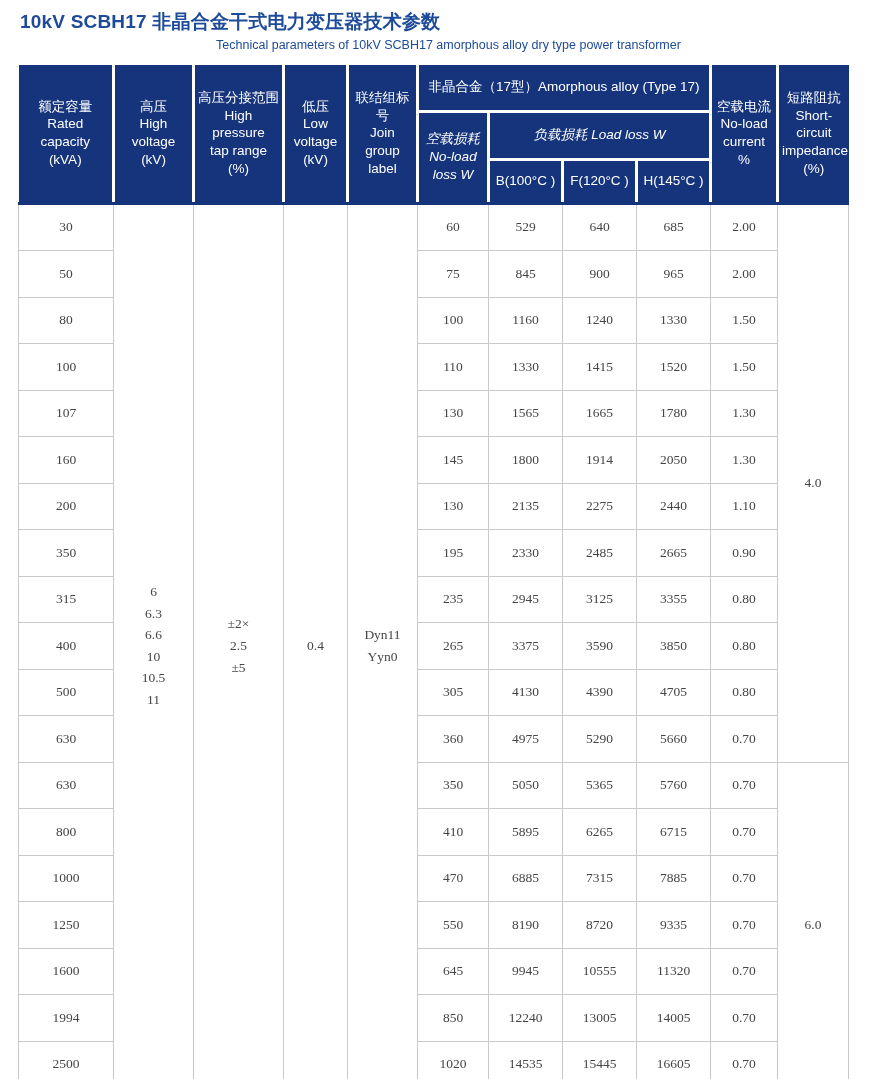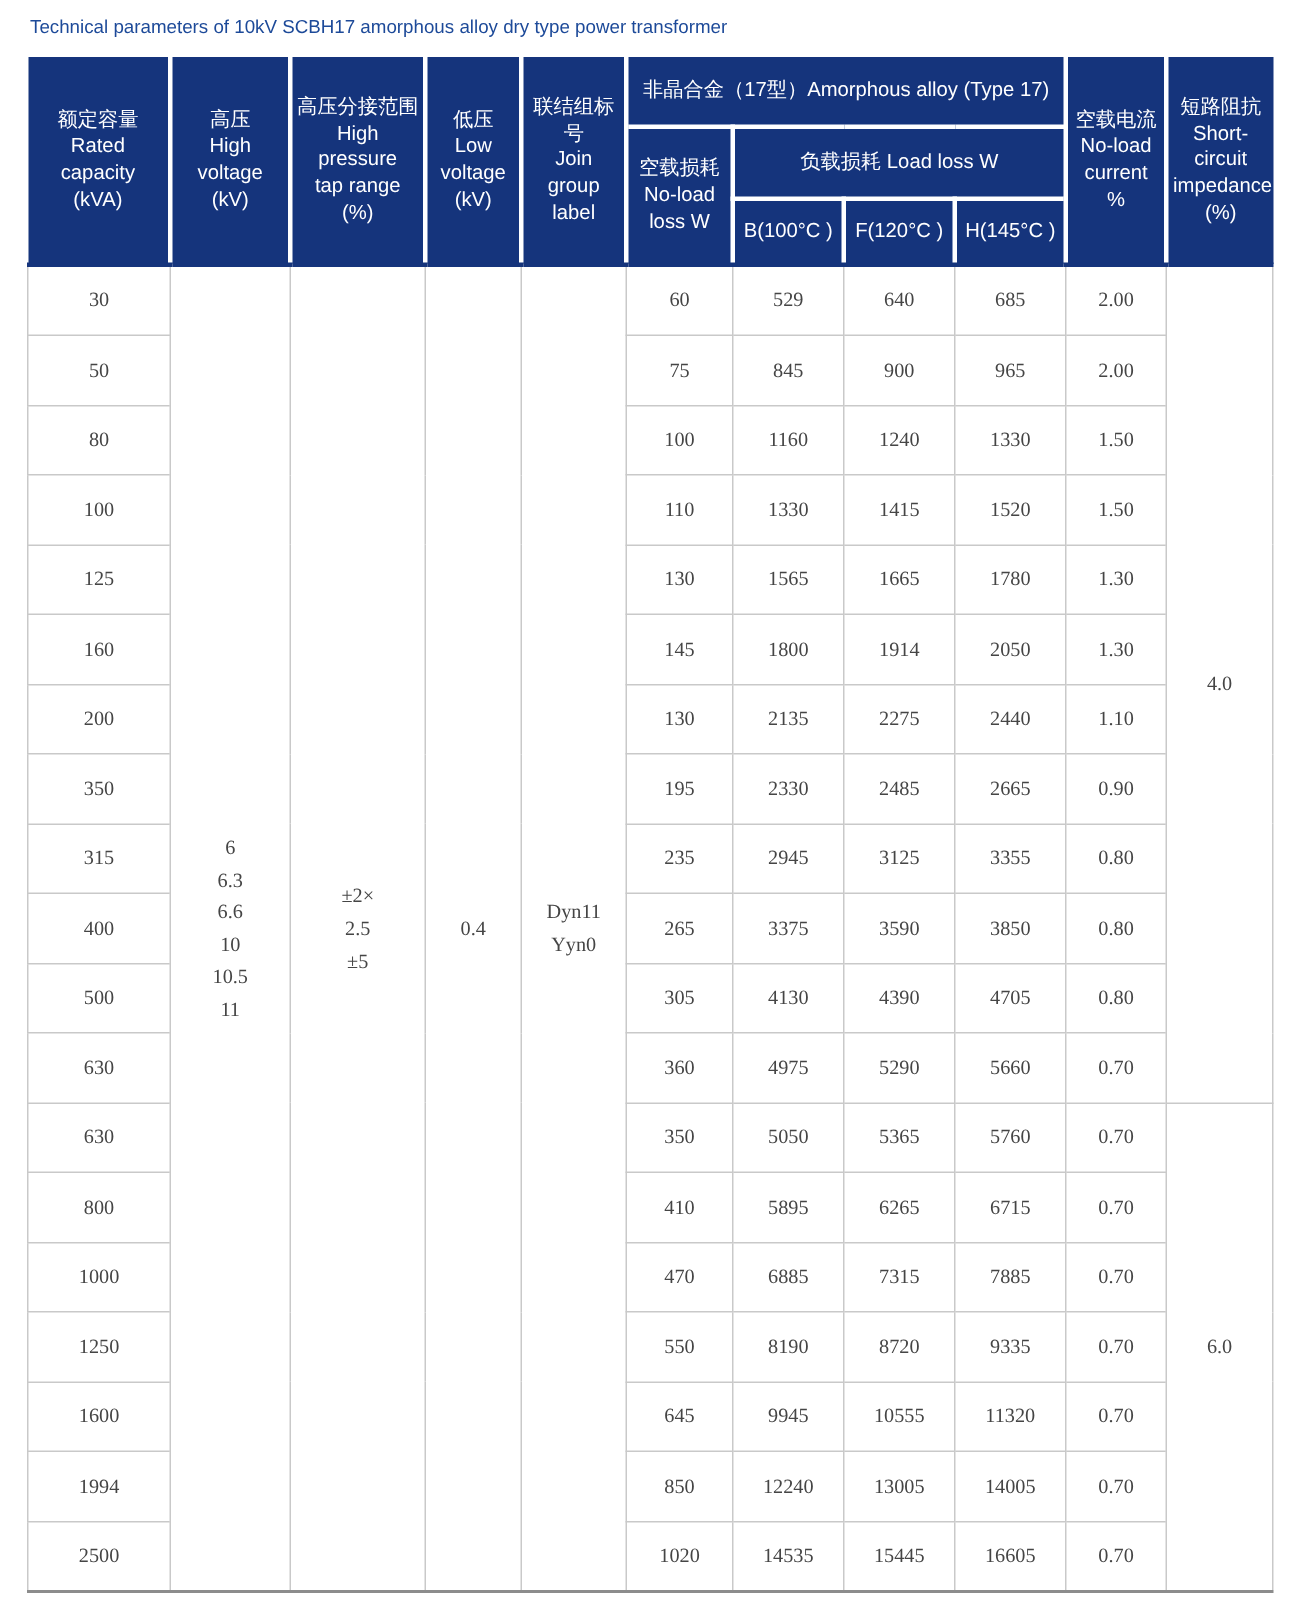--- a/index.html
+++ b/index.html
@@ -6,21 +6,21 @@
   body {
     width: 877px; height: 1079px; overflow: hidden;
     font-family: "Liberation Sans", sans-serif;
   }
   .title-block { margin: 10px 0 0 20px; }
   .page-title {
     margin: 0; font-size: 19px; line-height: 24px; font-weight: 700;
     letter-spacing: 0.2px;
   }
   .page-subtitle {
-    margin: 3px 0 0 0; font-size: 12.5px; line-height: 16px; font-weight: 400;
+    margin: 3px 0 0 0; font-size: 12.5px; line-height: 16px; font-weight: 400; text-align: center;
   }
   table.params {
     margin: 12px 0 0 18px;
     width: 830px;
     border-collapse: collapse;
     table-layout: fixed;
     border-bottom: 2px solid #8c8c8c;
   }
   thead th {
     background: #15347c;
@@ -31,21 +31,21 @@
     border: 3px solid #ffffff;
     padding: 2px 3px;
     text-align: center;
     vertical-align: middle;
   }
   thead tr:first-child th { border-top: 0; }
   thead tr:first-child th:first-child { border-left: 0; }
   thead tr:first-child th:last-child { border-right: 0; }
   thead th.band { border-bottom: 3px solid #15347c; }
   thead tr.h1 { height: 46px; }
-  thead tr.h2 { height: 48px; }
+  thead tr.h2 { height: 48px; font-style: italic; }
   thead tr.h3 { height: 44px; }
   tbody td {
     border: 1px solid #c9c9c9;
     height: 45.5px;
     padding: 0 2px;
     text-align: center;
     vertical-align: middle;
     background: #ffffff;
   }
   .num {
@@ -53,20 +53,21 @@
     font-size: 13.5px;
     color: #454545;
   }
   .pre { white-space: pre-line; }
   tbody td.pre { line-height: 1.6; }
 </style>
 </head>
 <body>
 
 <div class="title-block">
+  <h1 class="page-title" style="color:#1d4a99;">10kV  SCBH17  非晶合金干式电力变压器技术参数</h1>
   <div class="page-subtitle" style="color:#1d4a99;">Technical parameters of 10kV SCBH17 amorphous alloy dry type power transformer</div>
 </div>
 
 <table class="params">
   <colgroup>
     <col style="width:95px">
       <col style="width:80px">
       <col style="width:90px">
     <col style="width:64px">
       <col style="width:70px">
@@ -159,21 +160,21 @@
       </tr>
       <tr>
         <td class="num">100</td>
         <td class="num">110</td>
         <td class="num">1330</td>
         <td class="num">1415</td>
         <td class="num">1520</td>
         <td class="num">1.50</td>
       </tr>
       <tr>
-        <td class="num">125</td>
+        <td class="num">107</td>
         <td class="num">130</td>
         <td class="num">1565</td>
         <td class="num">1665</td>
         <td class="num">1780</td>
         <td class="num">1.30</td>
       </tr>
       <tr>
         <td class="num">160</td>
         <td class="num">145</td>
         <td class="num">1800</td>

